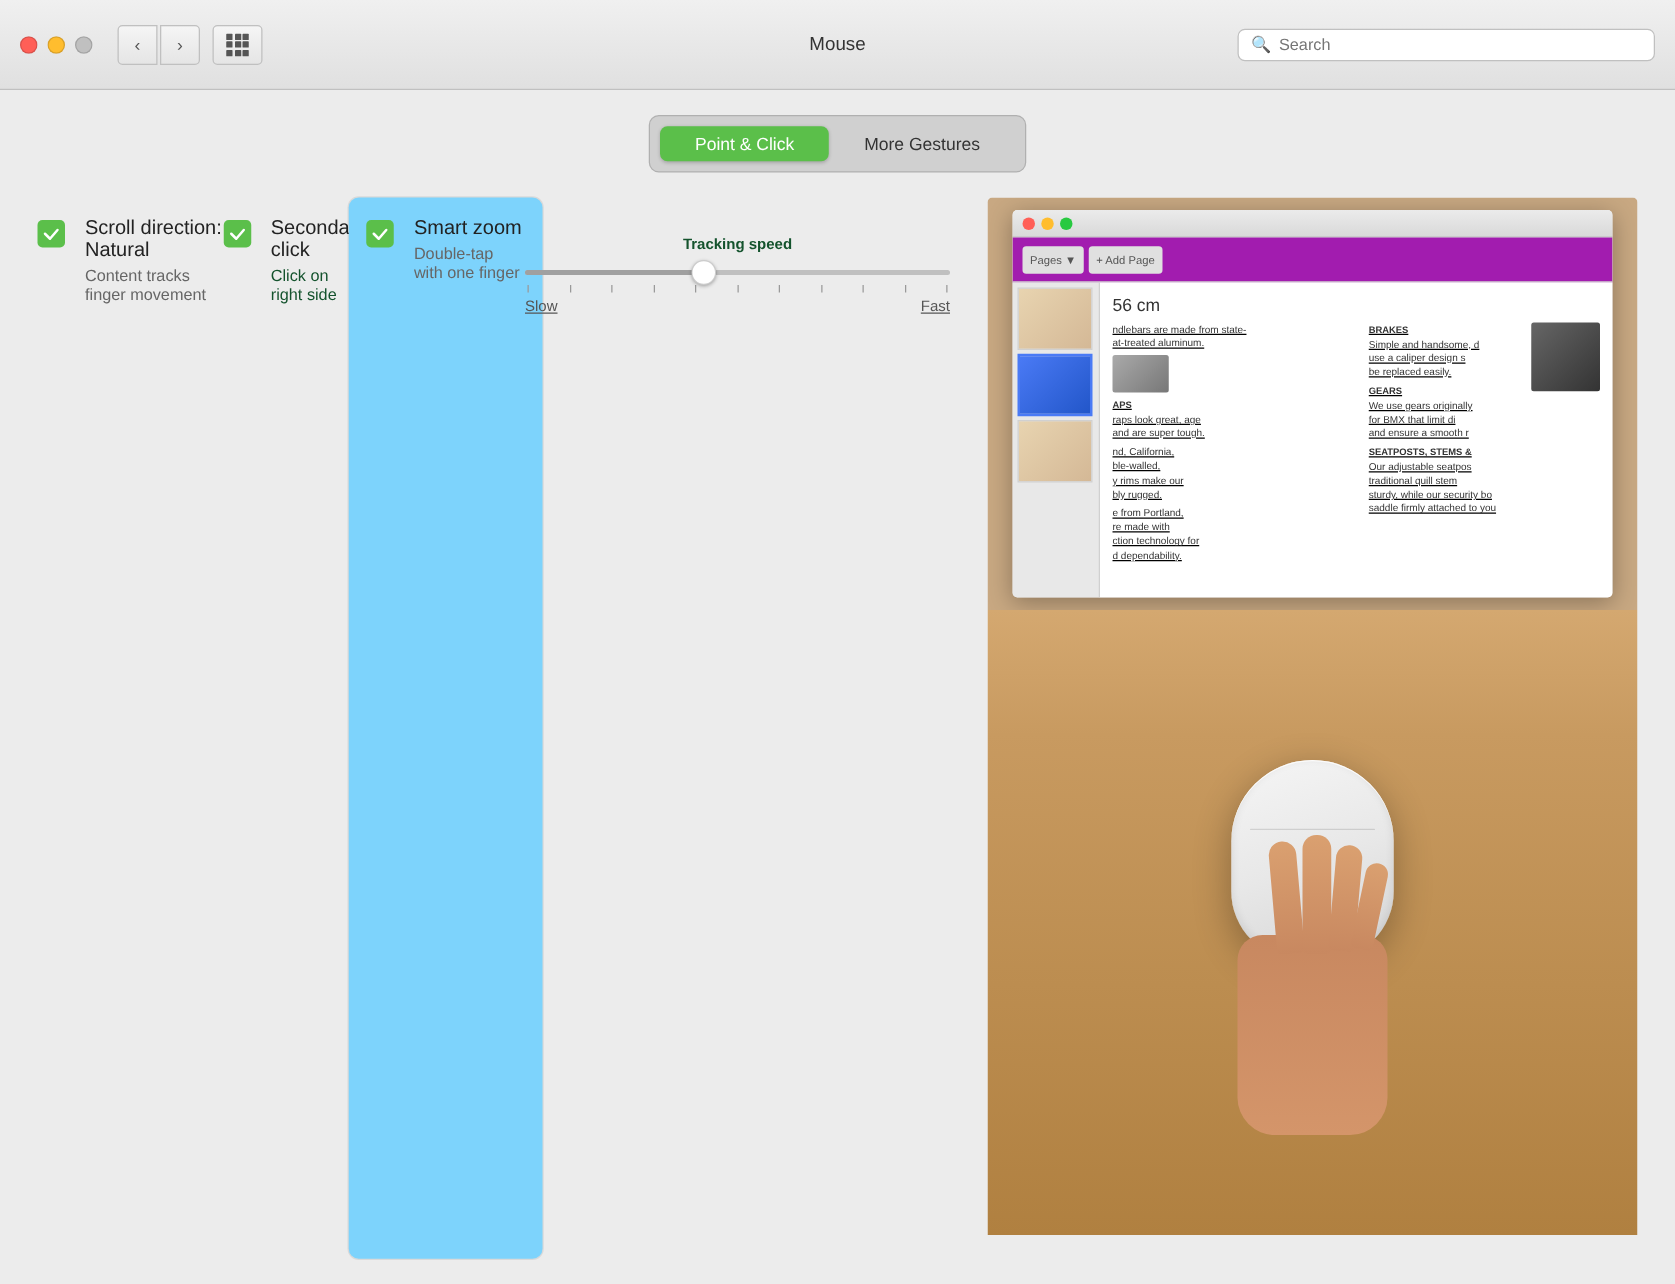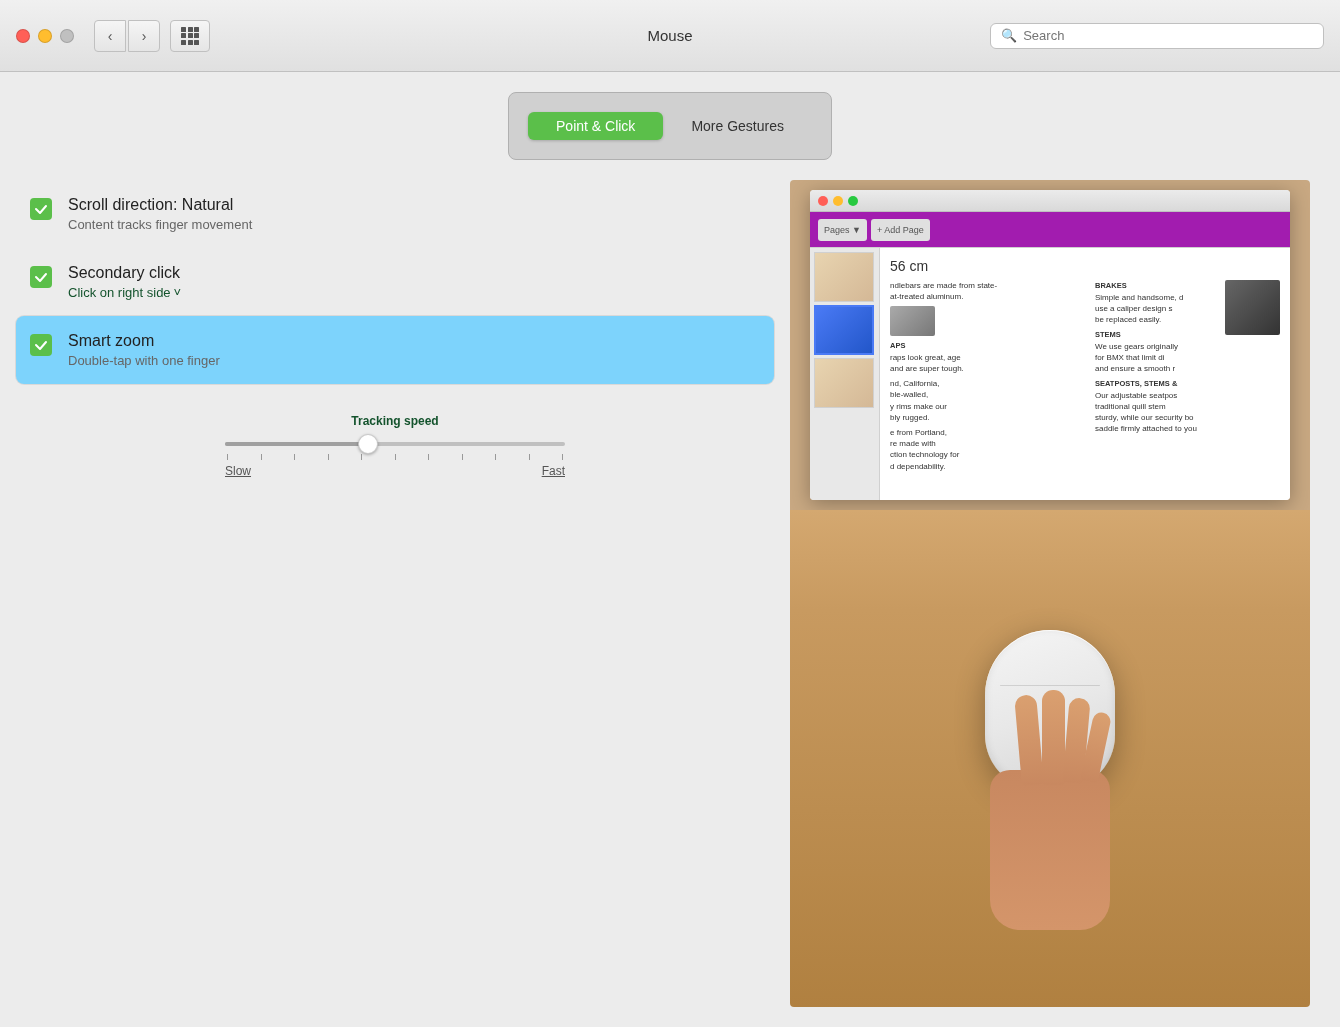--- a/index.html
+++ b/index.html
@@ -125,21 +125,21 @@
       flex-direction: column;
     }
 
     
     .segmented-control {
       display: flex;
       align-self: center;
       margin-bottom: 20px;
       background: #d0d0d0;
       border-radius: 8px;
-      padding: 19px;
+      padding: 8px;
       border: 1px solid #b0b0b0;
     }
     .seg-btn {
       padding: 6px 28px;
       border-radius: 6px;
       font-size: 14px;
       font-weight: 500;
       cursor: pointer;
       border: none;
       background: transparent;
@@ -159,21 +159,21 @@
       display: flex;
       gap: 30px;
       flex: 1;
       min-height: 0;
     }
 
     
     .left-panel {
       flex: 1;
       display: flex;
-      flex-direction: column;
+      flex-direction: row;
       gap: 0;
     }
 
     .setting-item {
       display: flex;
       align-items: flex-start;
       padding: 16px 0;
       gap: 16px;
     }
 
@@ -366,20 +366,21 @@
     .pages-content {
       flex: 1;
       background: white;
       padding: 10px;
       overflow: hidden;
     }
     .pages-col {
       display: flex;
       gap: 20px;
       height: 100%;
+      text-decoration: underline;
     }
     .pages-col-left {
       flex: 1;
       font-size: 8px;
       color: #333;
       line-height: 1.4;
     }
     .pages-col-right {
       flex: 1;
       font-size: 8px;
@@ -639,21 +640,21 @@
                 <div class="pages-col-left">
                   <div>ndlebars are made from state-<br>at-treated aluminum.</div>
                   <div class="pages-bike-img" style="background:linear-gradient(135deg,#aaa,#777);width:45px;height:30px;border-radius:2px;margin:4px 0;"></div>
                   <div><strong style="font-size:7.5px;">APS</strong><br>raps look great, age<br>and are super tough.</div>
                   <div style="margin-top:4px;">nd, California,<br>ble-walled,<br>y rims make our<br>bly rugged.</div>
                   <div style="margin-top:4px;">e from Portland,<br>re made with<br>ction technology for<br>d dependability.</div>
                 </div>
                 <div class="pages-col-right">
                   <div style="float:right;width:55px;height:55px;background:linear-gradient(135deg,#666,#333);border-radius:2px;margin-left:4px;margin-bottom:4px;"></div>
                   <div><strong style="font-size:7.5px;">BRAKES</strong><br>Simple and handsome, d<br>use a caliper design s<br>be replaced easily.</div>
-                  <div style="margin-top:4px;"><strong style="font-size:7.5px;">STEMS</strong><br>We use gears originally<br>for BMX that limit di<br>and ensure a smooth r</div>
+                  <div style="margin-top:4px;"><strong style="font-size:7.5px;">GEARS</strong><br>We use gears originally<br>for BMX that limit di<br>and ensure a smooth r</div>
                   <div style="margin-top:4px;"><strong style="font-size:7.5px;">SEATPOSTS, STEMS &amp;</strong><br>Our adjustable seatpos<br>traditional quill stem<br>sturdy, while our security bo<br>saddle firmly attached to you</div>
                 </div>
               </div>
             </div>
           </div>
         </div>
 
       </div>
 
       <div class="preview-bottom">

